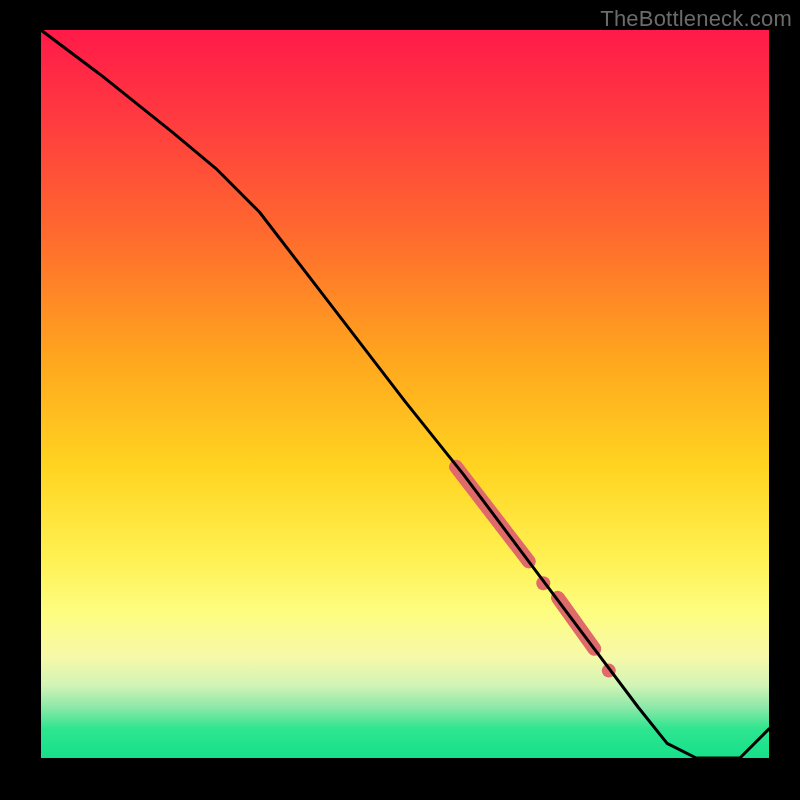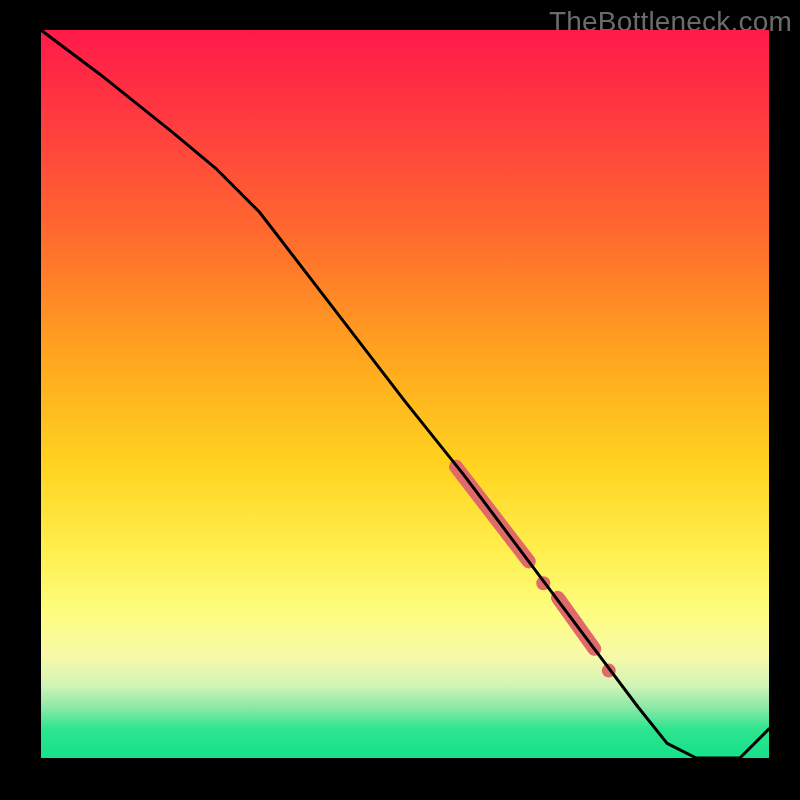--- a/index.html
+++ b/index.html
@@ -39,21 +39,21 @@
       #8de8a8 93%,
       #2ee58f 96%,
       #17e08a 100%
     );
   }
   .watermark {
     position: absolute;
     top: 6px;
     right: 8px;
     font-family: Arial, Helvetica, sans-serif;
-    font-size: 28px;
+    font-size: 22px;
     color: #6b6b6b;
     letter-spacing: 0.2px;
   }
   svg.curve {
     position: absolute;
     left: 0;
     top: 0;
     width: 728px;
     height: 728px;
   }

